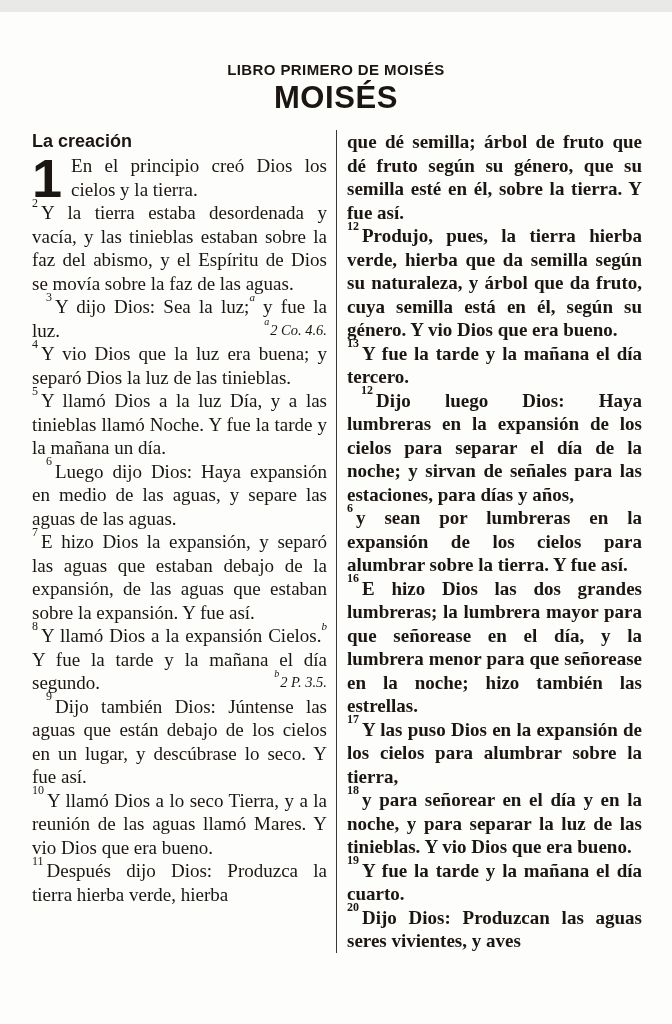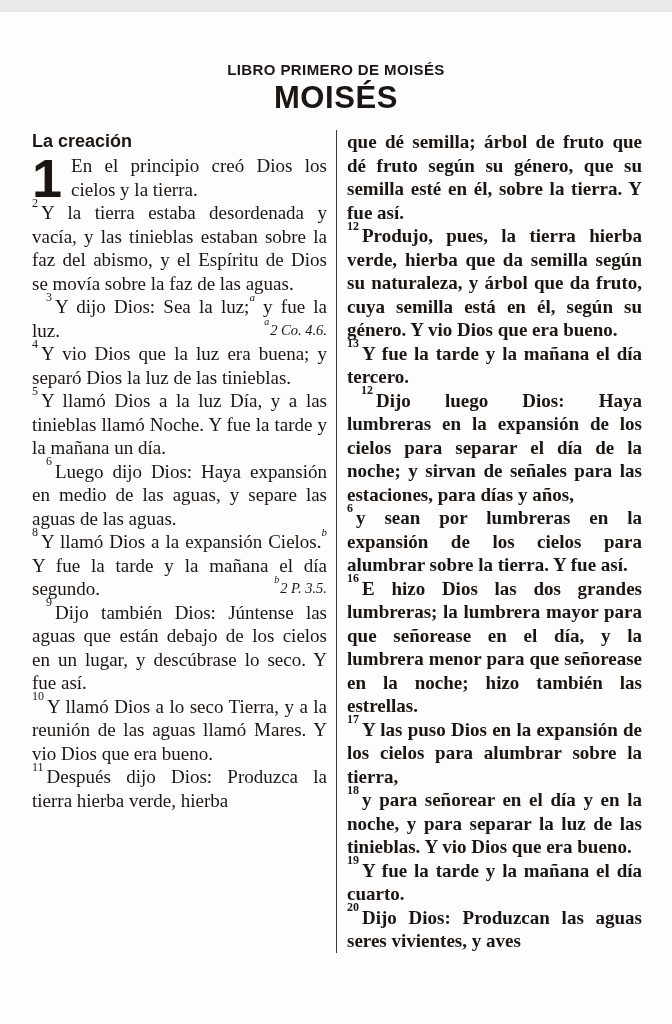--- a/index.html
+++ b/index.html
@@ -112,20 +112,21 @@
   <div class="columns">
     <div class="col col-left">
       <h2 class="section-heading">La creación</h2>
       <div id="left-verses">
           <p class="verse"><span class="drop-cap">1</span>En el principio creó Dios los cielos y la tierra.</p>
           <p class="verse"><sup class="vnum">2</sup>Y la tierra estaba desordenada y vacía, y las tinieblas estaban sobre la faz del abismo, y el Espíritu de Dios se movía sobre la faz de las aguas.</p>
           <p class="verse indent"><sup class="vnum">3</sup>Y dijo Dios: Sea la luz;<sup class="marker">a</sup> y fue la luz.<span class="xref"><sup class="xref-marker">a</sup><span class="xref-text">2 Co. 4.6.</span></span></p>
           <p class="verse"><sup class="vnum">4</sup>Y vio Dios que la luz era buena; y separó Dios la luz de las tinieblas.</p>
           <p class="verse"><sup class="vnum">5</sup>Y llamó Dios a la luz Día, y a las tinieblas llamó Noche. Y fue la tarde y la mañana un día.</p>
           <p class="verse indent"><sup class="vnum">6</sup>Luego dijo Dios: Haya expansión en medio de las aguas, y separe las aguas de las aguas.</p>
+          <p class="verse"><sup class="vnum">7</sup>E hizo Dios la expansión, y separó las aguas que estaban debajo de la expansión, de las aguas que estaban sobre la expansión. Y fue así.</p>
           <p class="verse"><sup class="vnum">8</sup>Y llamó Dios a la expansión Cielos.<sup class="marker">b</sup> Y fue la tarde y la mañana el día segundo.<span class="xref"><sup class="xref-marker">b</sup><span class="xref-text">2 P. 3.5.</span></span></p>
           <p class="verse indent"><sup class="vnum">9</sup>Dijo también Dios: Júntense las aguas que están debajo de los cielos en un lugar, y descúbrase lo seco. Y fue así.</p>
           <p class="verse"><sup class="vnum">10</sup>Y llamó Dios a lo seco Tierra, y a la reunión de las aguas llamó Mares. Y vio Dios que era bueno.</p>
           <p class="verse"><sup class="vnum">11</sup>Después dijo Dios: Produzca la tierra hierba verde, hierba</p>
         </div>
     </div>
     <div class="col col-right">
       <div id="right-verses">
           <p class="verse">que dé semilla; árbol de fruto que dé fruto según su género, que su semilla esté en él, sobre la tierra. Y fue así.</p>
           <p class="verse"><sup class="vnum">12</sup>Produjo, pues, la tierra hierba verde, hierba que da semilla según su naturaleza, y árbol que da fruto, cuya semilla está en él, según su género. Y vio Dios que era bueno.</p>

